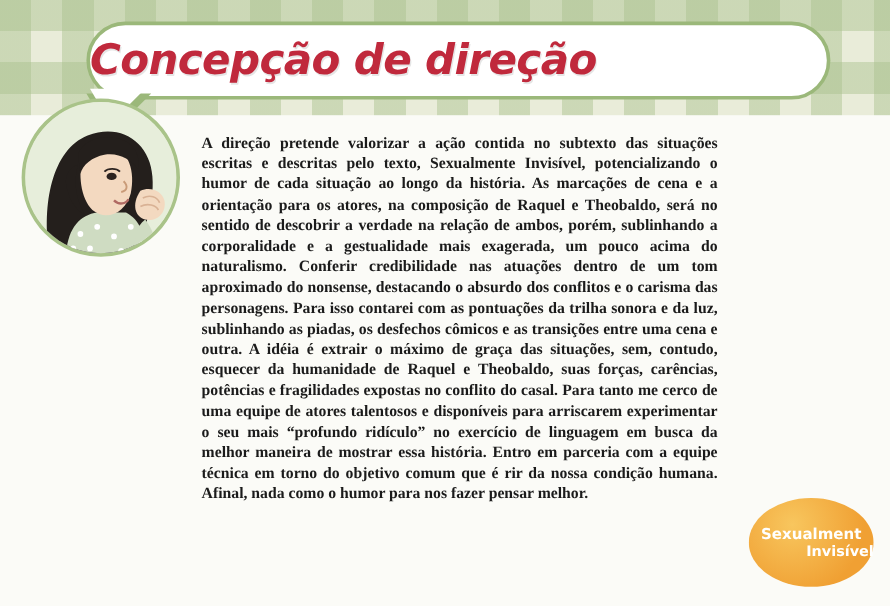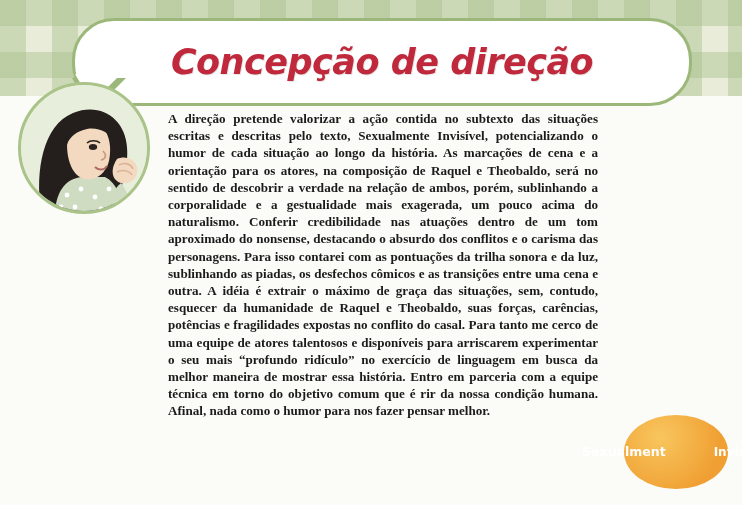--- a/index.html
+++ b/index.html
@@ -43,29 +43,28 @@
     height: 409px;
     background: #fbfbf7;
   }
 
   
   #balloon {
     position: absolute;
     left: 72px;
     top: 18px;
     width: 620px;
-    height: 88px;
+    height: 65px;
     background: #ffffff;
     border: 3px solid #9bb87a;
     border-radius: 42px;
     box-sizing: border-box;
     z-index: 5;
     display: flex;
     align-items: center;
-    justify-content: center;
   }
   #balloon-tail {
     position: absolute;
     left: 72px;
     top: 78px;
     width: 0;
     height: 0;
     z-index: 6;
   }
   #balloon-tail::before {
@@ -154,21 +153,21 @@
     background: #f2a93b;
     background-image: radial-gradient(circle at 35% 30%, #f8c65e 0%, #f0a033 70%);
   }
   #logo-text {
     position: absolute;
     left: 0;
     top: 0;
     width: 104px;
     height: 74px;
     display: flex;
-    flex-direction: row;
+    flex-direction: column;
     align-items: center;
     justify-content: center;
     text-align: right;
   }
   .logo-line {
     font-family: "DejaVu Sans", sans-serif;
     font-weight: bold;
     font-size: 12.5px;
     color: #ffffff;
     line-height: 14px;

